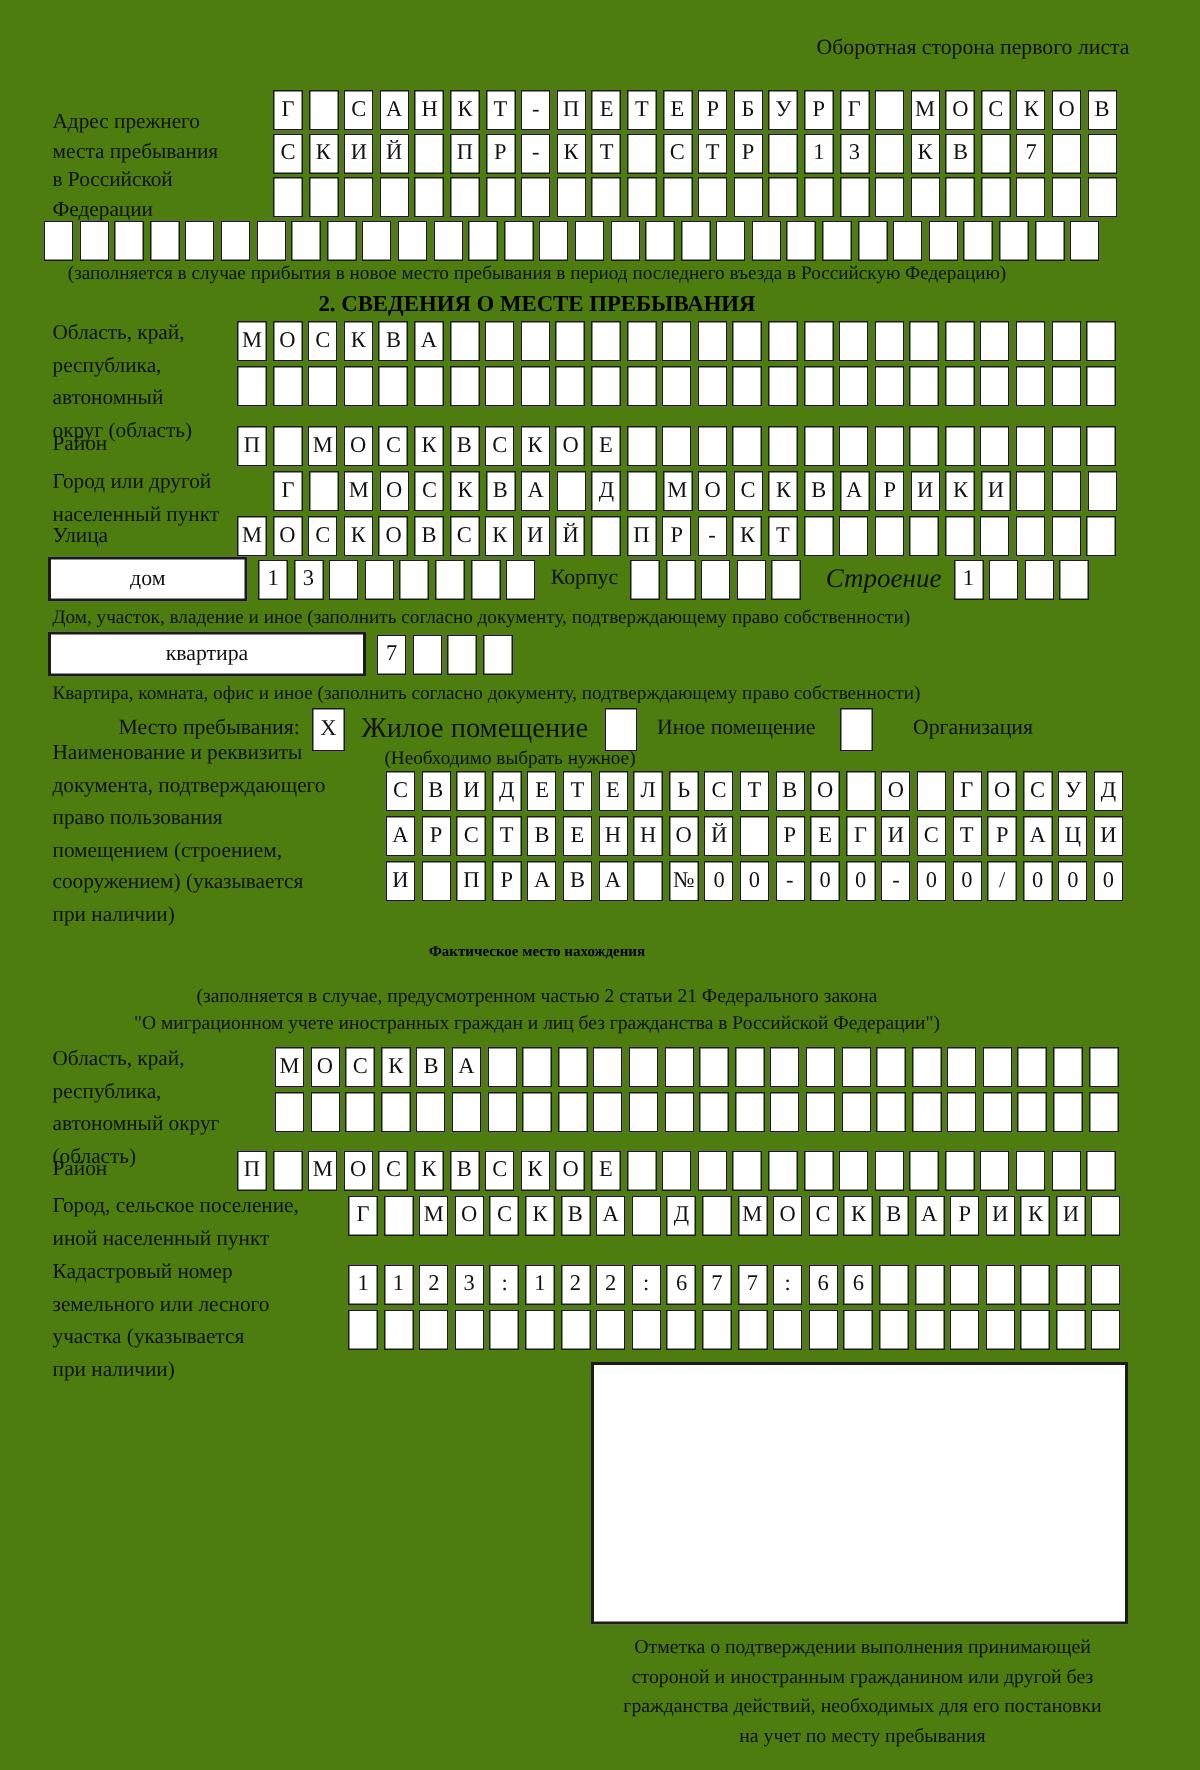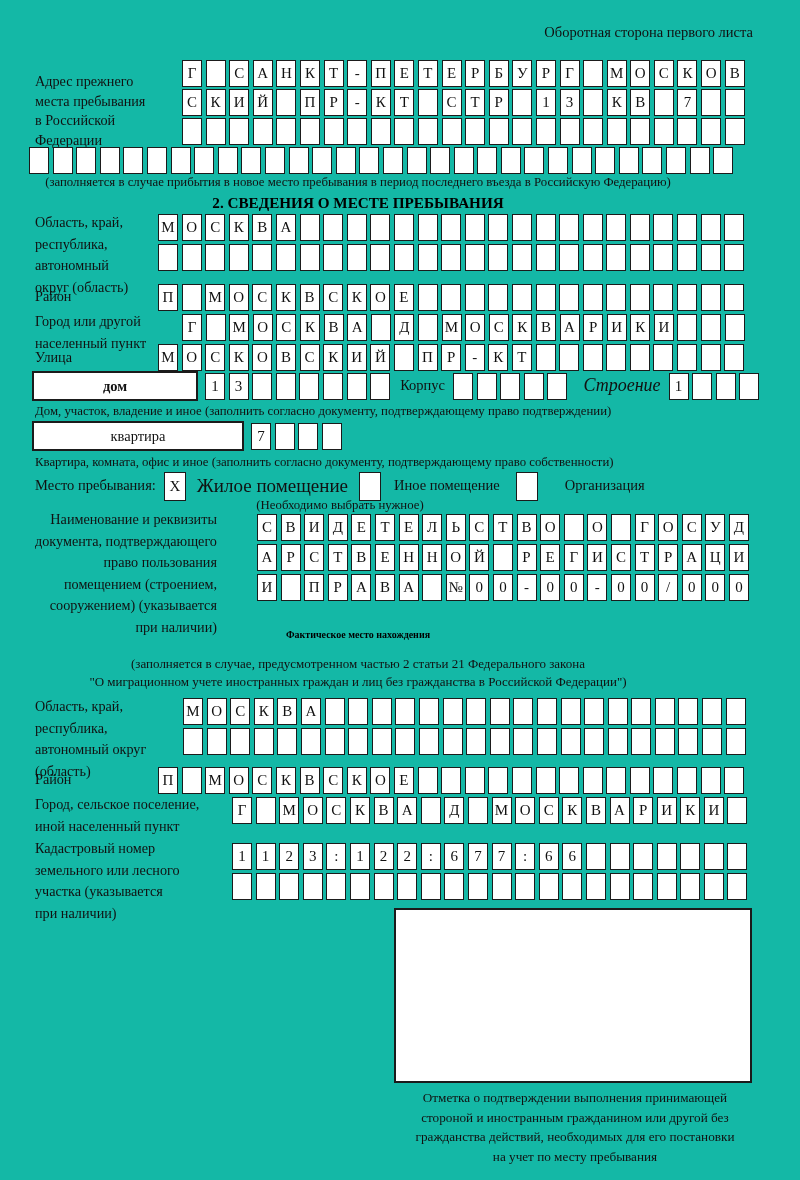--- a/index.html
+++ b/index.html
@@ -1,17 +1,17 @@
 <!DOCTYPE html>
 <html><head>
 <meta charset="utf-8">
 <style>
   html,body{margin:0;padding:0;background:#fff;}
   .page{
-    position:relative;width:800px;height:1180px;background:#14b8a6;
+    position:relative;width:800px;height:1180px;background:#4d7c0f;
     font-family:"Liberation Serif","DejaVu Serif",serif;color:#111;overflow:hidden;
   }
   .abs{position:absolute;}
   .lbl{font-size:14.2px;line-height:21.5px;white-space:pre-line;color:#111;}
   .lbl-tight{font-size:14.2px;line-height:19.5px;white-space:pre-line;color:#111;}
   .caption{font-size:12.8px;color:#111;}
   .center{width:716px;left:0;text-align:center;}
   .title{font-size:15.2px;font-weight:bold;color:#000;}
   .cellrow{display:flex;column-gap:3.6px;}
   .cell{
@@ -297,21 +297,21 @@
       <span class="cell"></span>
       <span class="cell"></span>
       <span class="cell"></span>
       <span class="cell"></span>
       <span class="cell"></span>
       <span class="cell"></span>
       <span class="cell"></span>
     </div>
 
   <div class="abs inlinerow" style="left:32px;top:371px;column-gap:4px;">
-    <div class="bigbox" style="width:166px;font-weight:bold;">дом</div>
+    <div class="bigbox" style="width:133px;">дом</div>
     <div class="cellrow" style="margin-left:3px;">
         <span class="cell">1</span>
         <span class="cell">3</span>
         <span class="cell"></span>
         <span class="cell"></span>
         <span class="cell"></span>
         <span class="cell"></span>
         <span class="cell"></span>
         <span class="cell"></span>
       </div>
@@ -324,45 +324,45 @@
         <span class="cell"></span>
       </div>
     <span class="lbl" style="margin-left:12px;margin-right:4px;white-space:nowrap;font-size:18px;font-style:italic;">Строение</span>
     <div class="cellrow">
         <span class="cell">1</span>
         <span class="cell"></span>
         <span class="cell"></span>
         <span class="cell"></span>
       </div>
   </div>
-  <div class="abs caption" style="left:35px;top:404px;">Дом, участок, владение и иное (заполнить согласно документу, подтверждающему право подтверждении)</div>
+  <div class="abs caption" style="left:35px;top:404px;">Дом, участок, владение и иное (заполнить согласно документу, подтверждающему право собственности)</div>
 
   <div class="abs inlinerow" style="left:32px;top:421px;column-gap:4px;">
     <div class="bigbox" style="width:212px;">квартира</div>
     <div class="cellrow" style="margin-left:3px;">
         <span class="cell">7</span>
         <span class="cell"></span>
         <span class="cell"></span>
         <span class="cell"></span>
       </div>
   </div>
   <div class="abs caption" style="left:35px;top:455px;">Квартира, комната, офис и иное (заполнить согласно документу, подтверждающему право собственности)</div>
 
   <div class="abs inlinerow" style="left:35px;top:471px;height:30px;">
-    <span class="lbl" style="white-space:nowrap;font-size:14.5px;margin-right:8px;">Место пребывания:</span>
+    <span class="lbl" style="white-space:nowrap;font-size:14.5px;margin-right:8px;margin-left:44px;">Место пребывания:</span>
     <span class="chk">X</span>
     <span class="lbl" style="white-space:nowrap;font-size:19px;margin-left:11px;margin-right:11px;">Жилое помещение</span>
     <span class="chk"></span>
     <span class="lbl" style="white-space:nowrap;font-size:14.5px;margin-left:13px;margin-right:16px;">Иное помещение</span>
     <span class="chk"></span>
     <span class="lbl" style="white-space:nowrap;font-size:14.5px;margin-left:27px;">Организация</span>
   </div>
   <div class="abs caption" style="left:160px;top:498px;width:360px;text-align:center;">(Необходимо выбрать нужное)</div>
 
-  <div class="abs lbl" style="left:35px;top:509px;text-align:right;">Наименование и реквизиты
+  <div class="abs lbl" style="left:35px;top:492px;">Наименование и реквизиты
 документа, подтверждающего
 право пользования
 помещением (строением,
 сооружением) (указывается
 при наличии)</div>
   <div class="abs cellrow" style="left:257px;top:514px;">
       <span class="cell">С</span>
       <span class="cell">В</span>
       <span class="cell">И</span>
       <span class="cell">Д</span>

